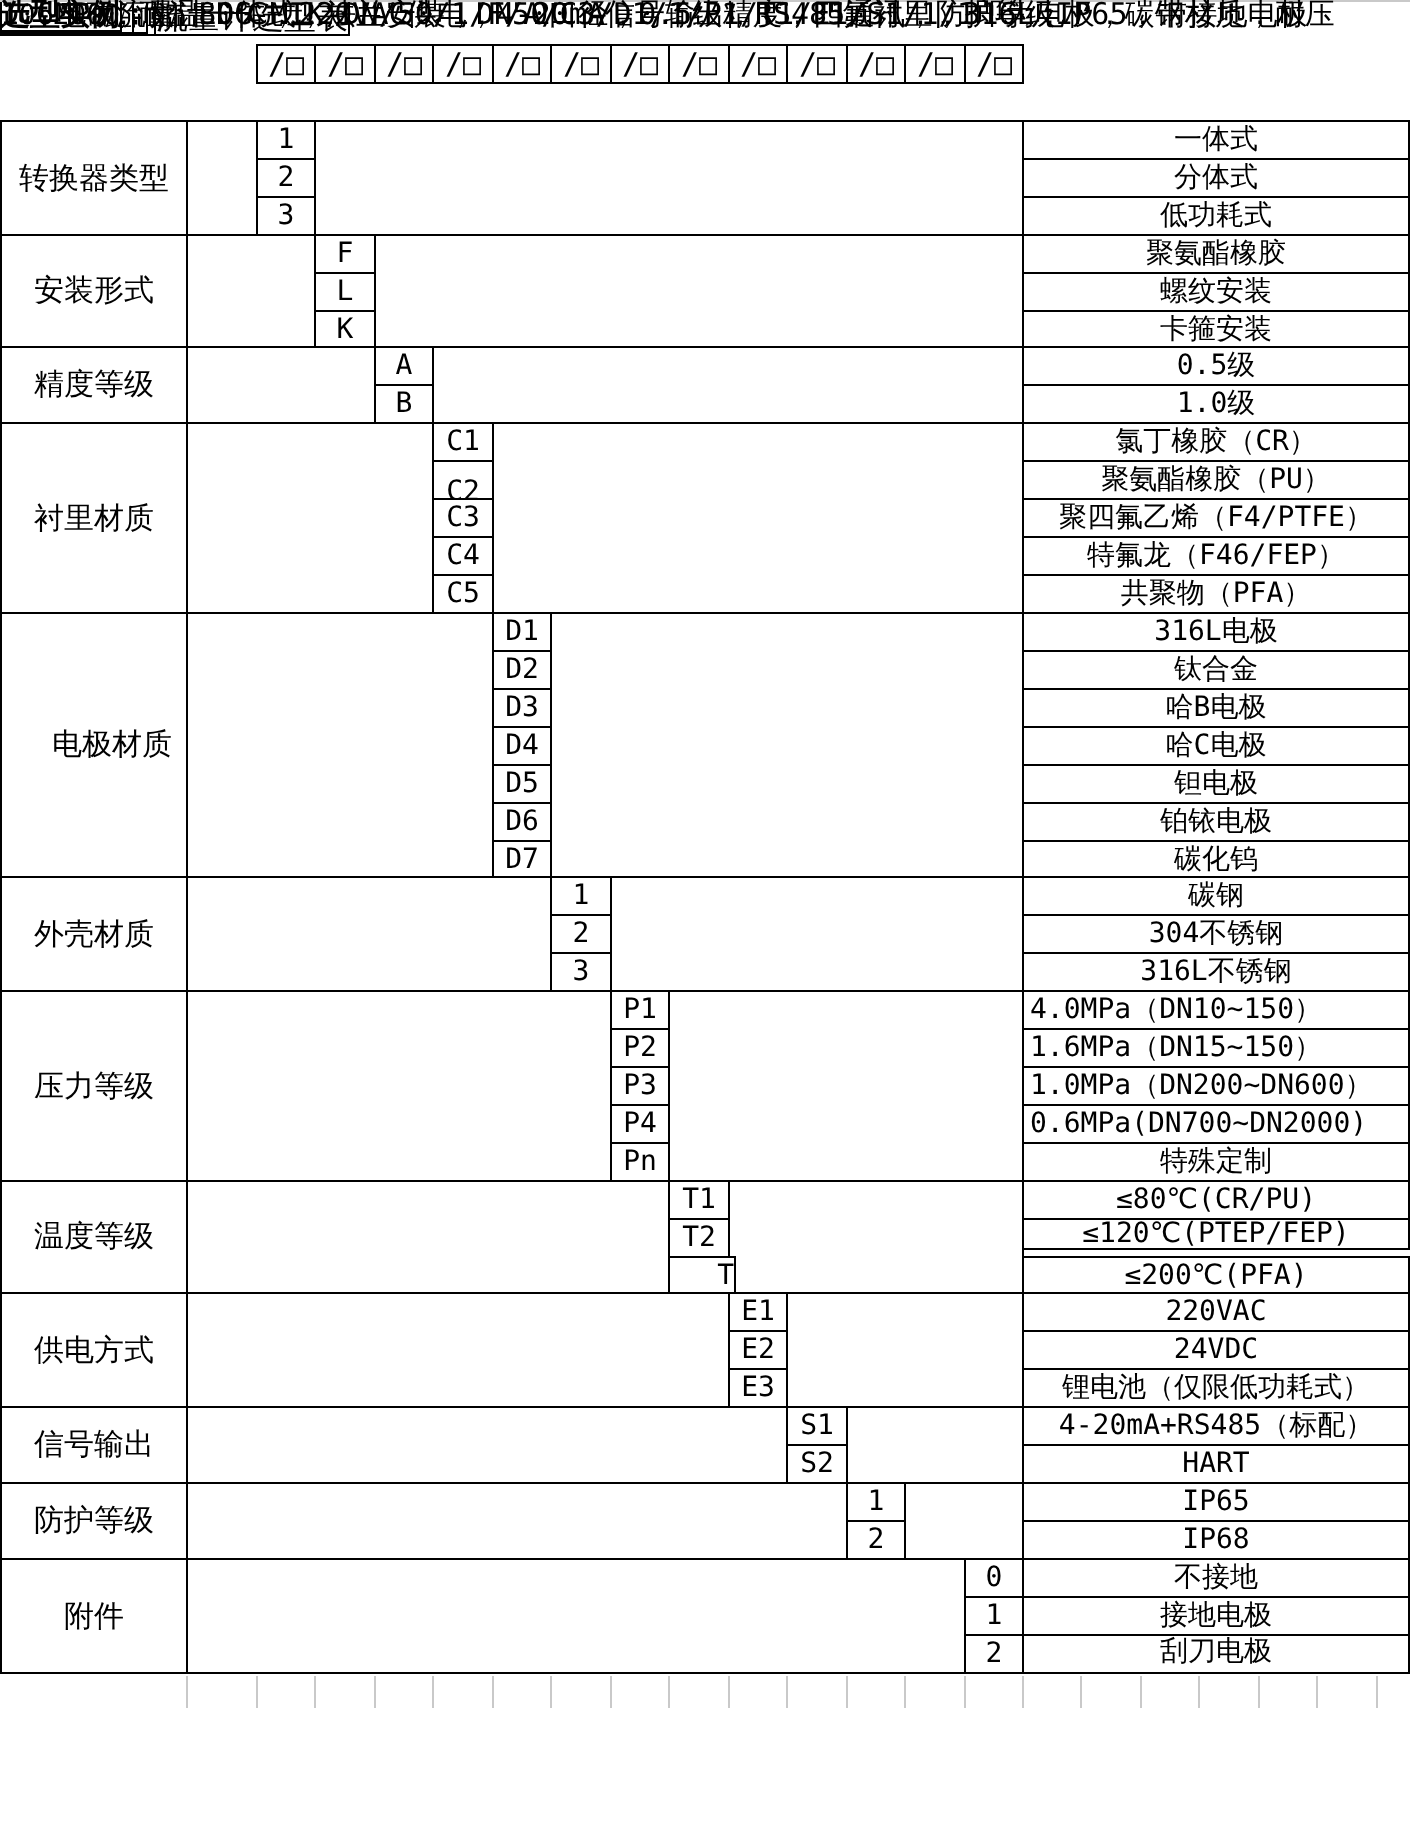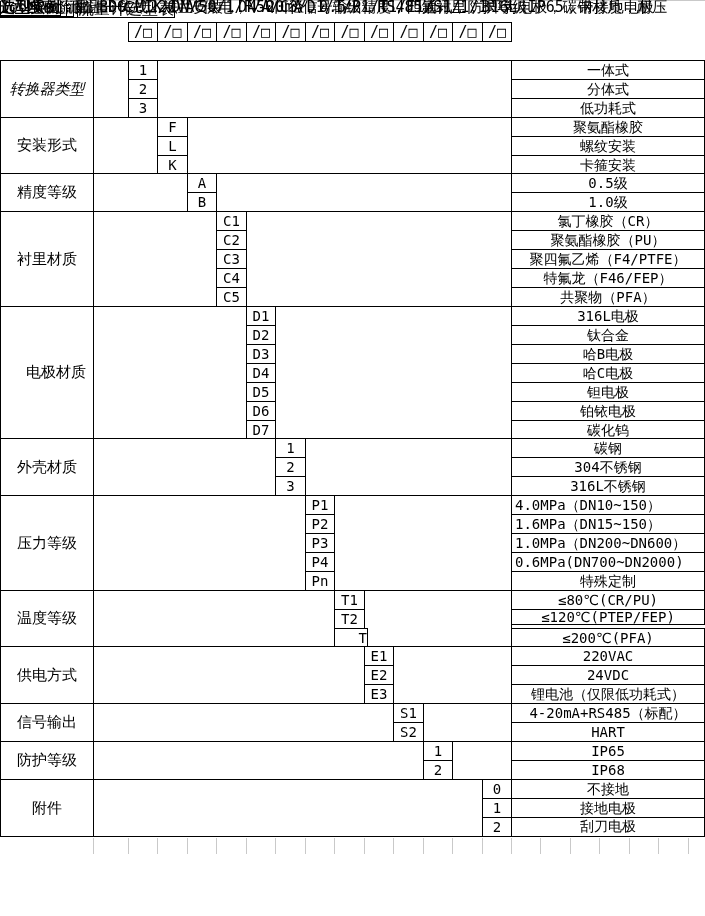--- a/index.html
+++ b/index.html
@@ -49,21 +49,21 @@
       <div class="cell lbl" style="left: 216px; top: 22px; width: 31px; height: 20px;">/□</div>
       <div class="cell lbl" style="left: 246px; top: 22px; width: 30px; height: 20px;">/□</div>
       <div class="cell lbl" style="left: 275px; top: 22px; width: 31px; height: 20px;">/□</div>
       <div class="cell lbl" style="left: 305px; top: 22px; width: 30px; height: 20px;">/□</div>
       <div class="cell lbl" style="left: 334px; top: 22px; width: 31px; height: 20px;">/□</div>
       <div class="cell lbl" style="left: 364px; top: 22px; width: 30px; height: 20px;">/□</div>
       <div class="cell lbl" style="left: 393px; top: 22px; width: 31px; height: 20px;">/□</div>
       <div class="cell lbl" style="left: 423px; top: 22px; width: 30px; height: 20px;">/□</div>
       <div class="cell lbl" style="left: 452px; top: 22px; width: 31px; height: 20px;">/□</div>
       <div class="cell lbl" style="left: 482px; top: 22px; width: 30px; height: 20px;">/□</div>
-      <div class="cell lbl" style="left: 0px; top: 60px; width: 94px; height: 58px; font-style: italic;">转换器类型</div>
+      <div class="cell lbl" style="left: 0px; top: 60px; width: 94px; height: 58px;">转换器类型</div>
       <div class="cell" style="left: 93px; top: 60px; width: 36px; height: 58px;"></div>
       <div class="cell" style="left: 157px; top: 60px; width: 355px; height: 58px;"></div>
       <div class="cell" style="left: 128px; top: 60px; width: 30px; height: 20px;">1</div>
       <div class="cell" style="left: 511px; top: 60px; width: 194px; height: 20px;">一体式</div>
       <div class="cell" style="left: 128px; top: 79px; width: 30px; height: 20px;">2</div>
       <div class="cell" style="left: 511px; top: 79px; width: 194px; height: 20px;">分体式</div>
       <div class="cell" style="left: 128px; top: 98px; width: 30px; height: 20px;">3</div>
       <div class="cell" style="left: 511px; top: 98px; width: 194px; height: 20px;">低功耗式</div>
       <div class="cell lbl" style="left: 0px; top: 117px; width: 94px; height: 57px;">安装形式</div>
       <div class="cell" style="left: 93px; top: 117px; width: 65px; height: 57px;"></div>
@@ -79,21 +79,21 @@
       <div class="cell" style="left: 216px; top: 173px; width: 296px; height: 39px;"></div>
       <div class="cell" style="left: 187px; top: 173px; width: 30px; height: 20px;">A</div>
       <div class="cell" style="left: 511px; top: 173px; width: 194px; height: 20px;">0.5级</div>
       <div class="cell" style="left: 187px; top: 192px; width: 30px; height: 20px;">B</div>
       <div class="cell" style="left: 511px; top: 192px; width: 194px; height: 20px;">1.0级</div>
       <div class="cell lbl" style="left: 0px; top: 211px; width: 94px; height: 96px;">衬里材质</div>
       <div class="cell" style="left: 93px; top: 211px; width: 124px; height: 96px;"></div>
       <div class="cell" style="left: 246px; top: 211px; width: 266px; height: 96px;"></div>
       <div class="cell" style="left: 216px; top: 211px; width: 31px; height: 20px;">C1</div>
       <div class="cell" style="left: 511px; top: 211px; width: 194px; height: 20px;">氯丁橡胶（CR）</div>
-      <div class="cell" style="left: 216px; top: 230px; width: 31px; height: 20px;">C2</div>
+      <div class="cell" style="left: 216px; top: 230px; width: 31px; height: 32px;">C2</div>
       <div class="cell" style="left: 511px; top: 230px; width: 194px; height: 20px;">聚氨酯橡胶（PU）</div>
       <div class="cell" style="left: 216px; top: 249px; width: 31px; height: 20px;">C3</div>
       <div class="cell" style="left: 511px; top: 249px; width: 194px; height: 20px;">聚四氟乙烯（F4/PTFE）</div>
       <div class="cell" style="left: 216px; top: 268px; width: 31px; height: 20px;">C4</div>
       <div class="cell" style="left: 511px; top: 268px; width: 194px; height: 20px;">特氟龙（F46/FEP）</div>
       <div class="cell" style="left: 216px; top: 287px; width: 31px; height: 20px;">C5</div>
       <div class="cell" style="left: 511px; top: 287px; width: 194px; height: 20px;">共聚物（PFA）</div>
       <div class="cell lbl" style="left: 0px; top: 306px; width: 112px; height: 133px;">电极材质</div>
       <div class="cell" style="left: 93px; top: 306px; width: 154px; height: 133px;"></div>
       <div class="cell" style="left: 275px; top: 306px; width: 237px; height: 133px;"></div>

